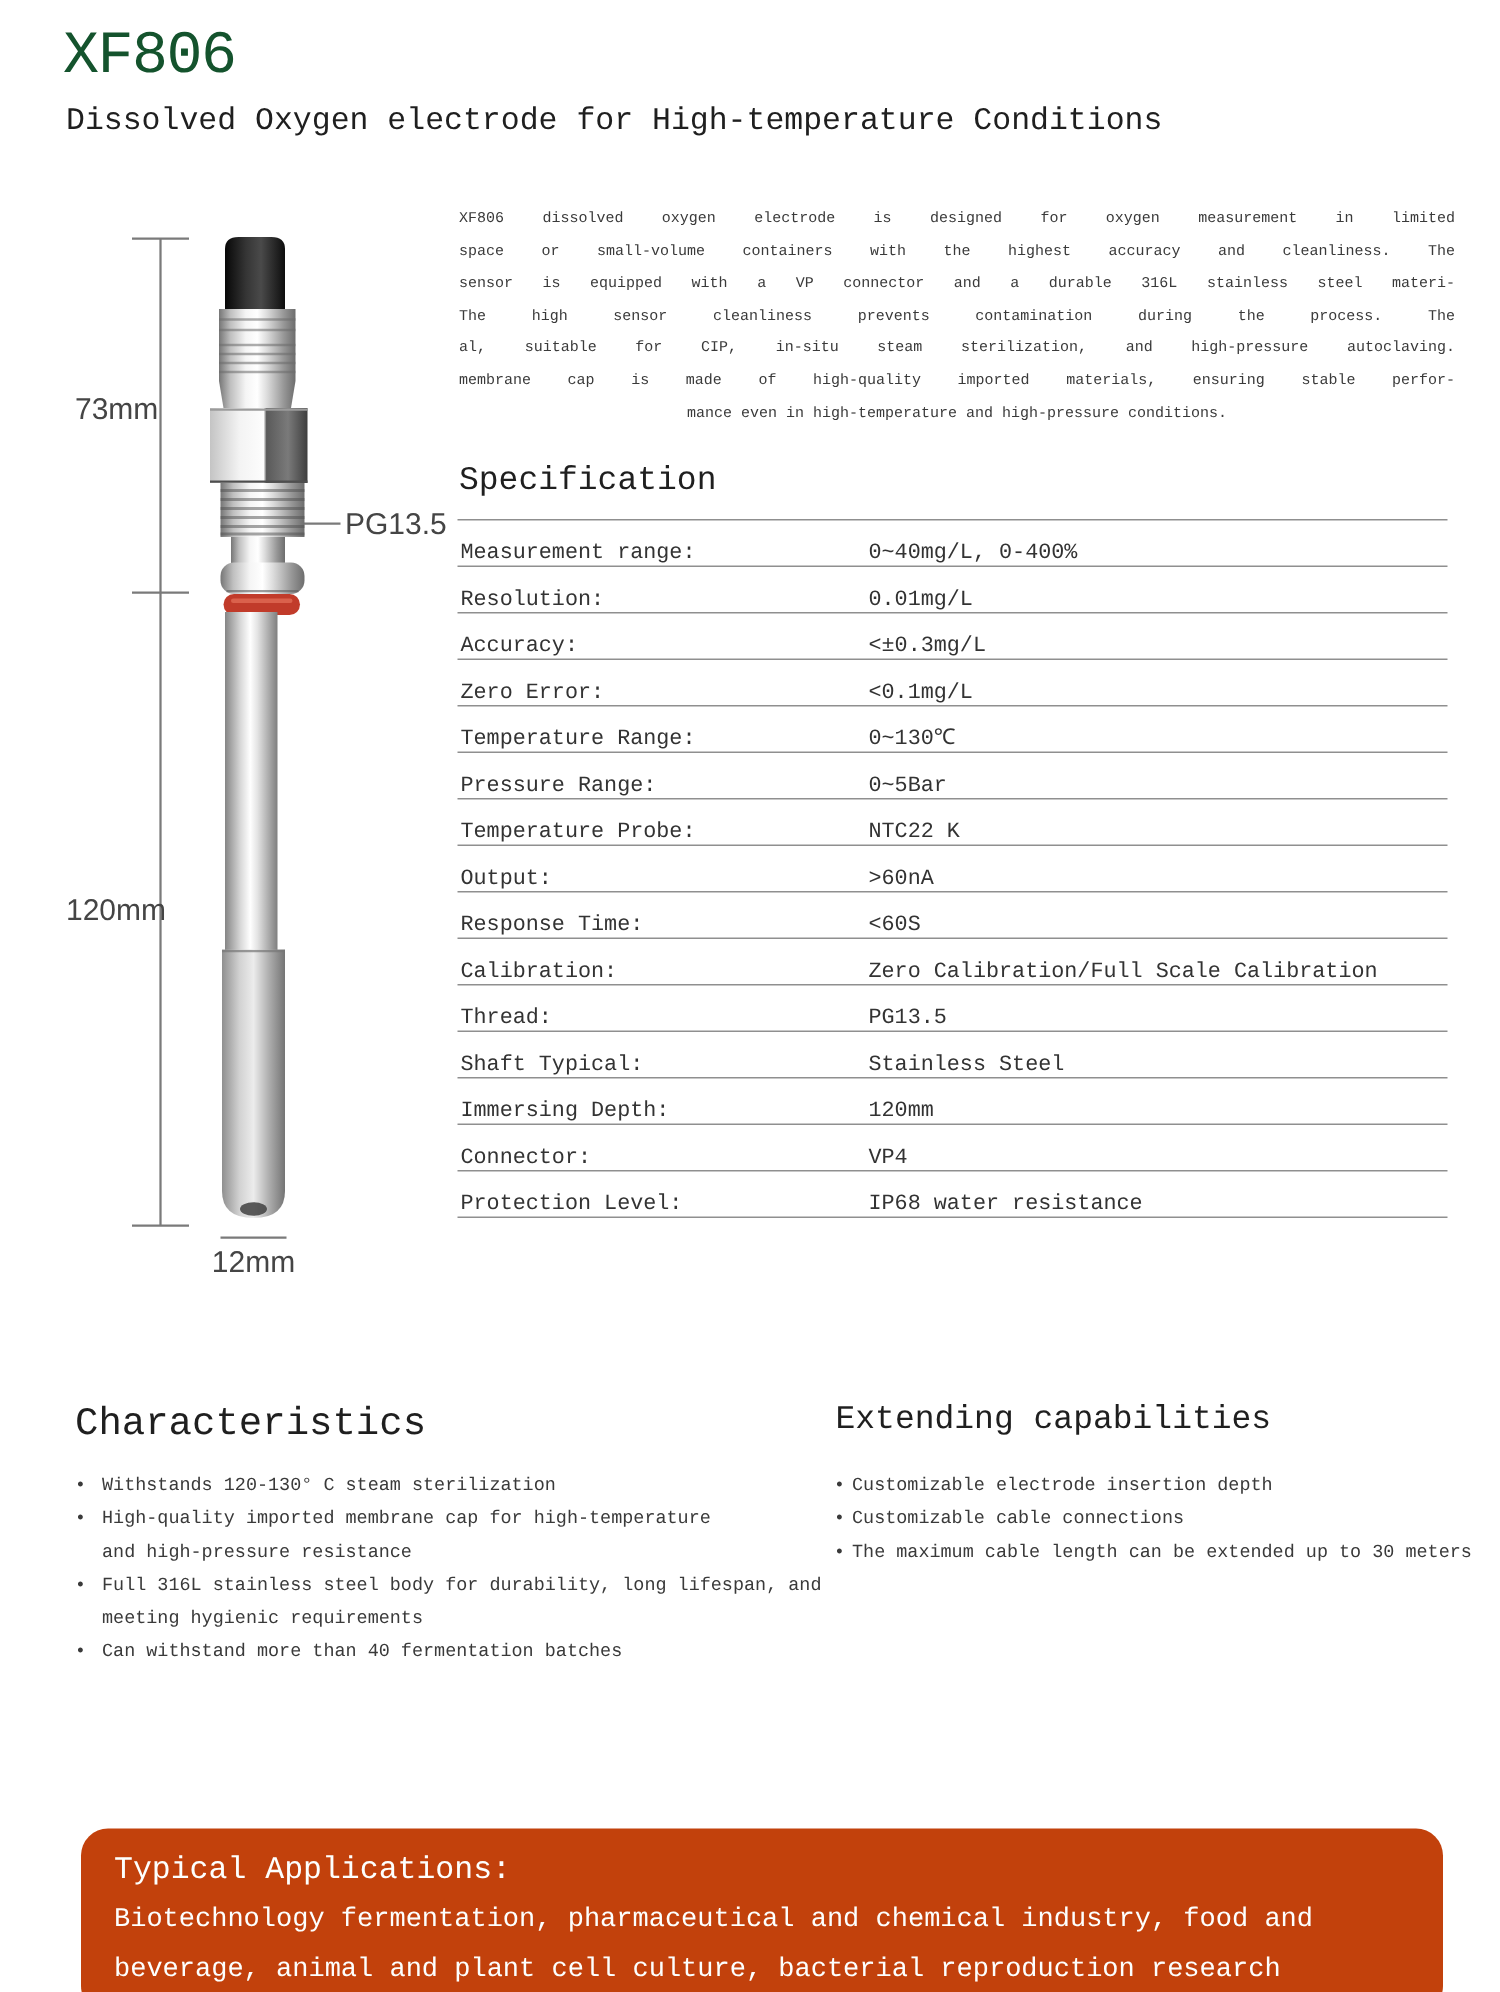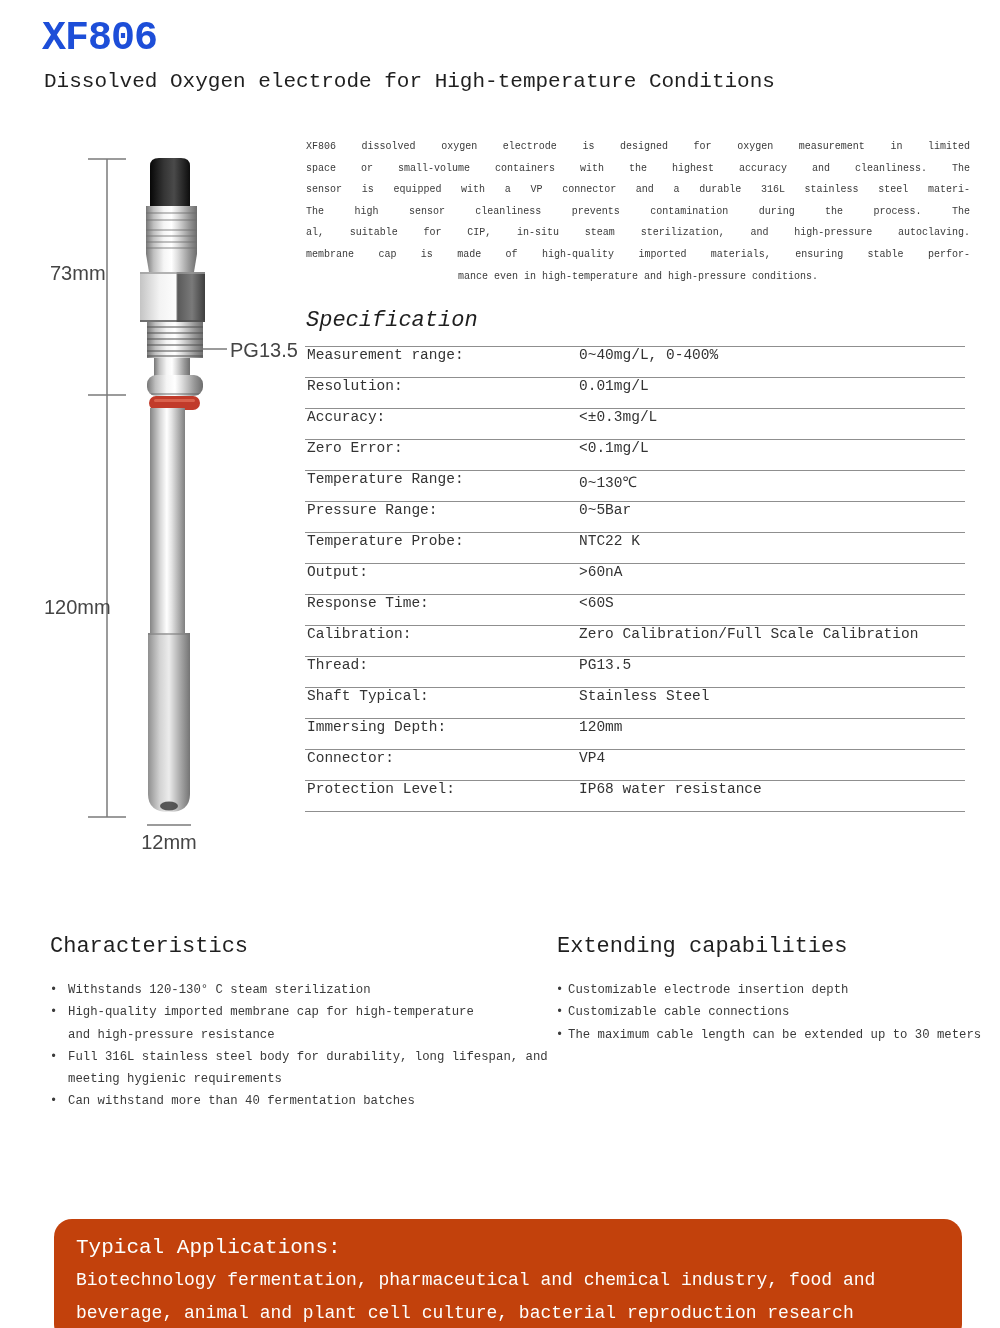--- a/index.html
+++ b/index.html
@@ -1,37 +1,37 @@
 <!DOCTYPE html>
 <html><head>
 <meta charset="utf-8">
 <style>
   html,body{margin:0;padding:0;background:#ffffff;}
   .page{
     position:relative;width:1000px;height:1328px;background:#ffffff;overflow:hidden;
     font-family:"Liberation Mono","DejaVu Sans Mono",monospace;color:#2f2f2f;
   }
   .abs{position:absolute;}
-  .title{left:42px;top:16px;font-size:40px;font-weight:bold;color:#1d4ed8;letter-spacing:-1px;margin:0;}
+  .title{left:42px;top:16px;font-size:40px;font-weight:normal;color:#14532d;letter-spacing:-1px;margin:0;}
   .subtitle{left:44px;top:70px;font-size:21px;color:#1f1f1f;white-space:nowrap;}
 
   
   .description{left:306px;top:136px;width:664px;font-size:10px;line-height:21.6px;color:#3a3a3a;}
   .desc-line{white-space:normal;text-align:center;}
   .desc-line.just{text-align:justify;text-align-last:justify;}
 
   
-  .spec-heading{left:306px;top:308px;font-size:22px;color:#1f1f1f;font-style:italic;}
+  .spec-heading{left:306px;top:308px;font-size:22px;color:#1f1f1f;}
   .spec-table{left:305px;top:346px;width:660px;border-bottom:1px solid #8f8f8f;font-size:14.5px;color:#333;}
-  .spec-row{display:flex;align-items:flex-start;height:30px;border-top:1px solid #8f8f8f;}
+  .spec-row{display:flex;align-items:flex-end;height:30px;border-top:1px solid #8f8f8f;}
   .spec-label{width:272px;padding-left:2px;white-space:nowrap;}
   .spec-value{flex:1;white-space:nowrap;}
 
   
-  .char-heading{left:50px;top:934px;font-size:22px;color:#1f1f1f;}
+  .char-heading{left:50px;top:934px;font-size:26px;color:#1f1f1f;}
   .ext-heading{left:557px;top:934px;font-size:22px;color:#1f1f1f;}
   .bullet-list{font-size:12.3px;line-height:22.3px;color:#3a3a3a;}
   .char-list{left:50px;top:979px;width:520px;}
   .ext-list{left:556px;top:979px;width:444px;}
   .bullet-item{display:flex;align-items:flex-start;}
   .bullet-dot{flex:0 0 auto;font-size:12px;}
   .char-list .bullet-dot{width:18px;}
   .ext-list .bullet-dot{width:12px;}
   .bullet-text{white-space:pre-line;}
 

